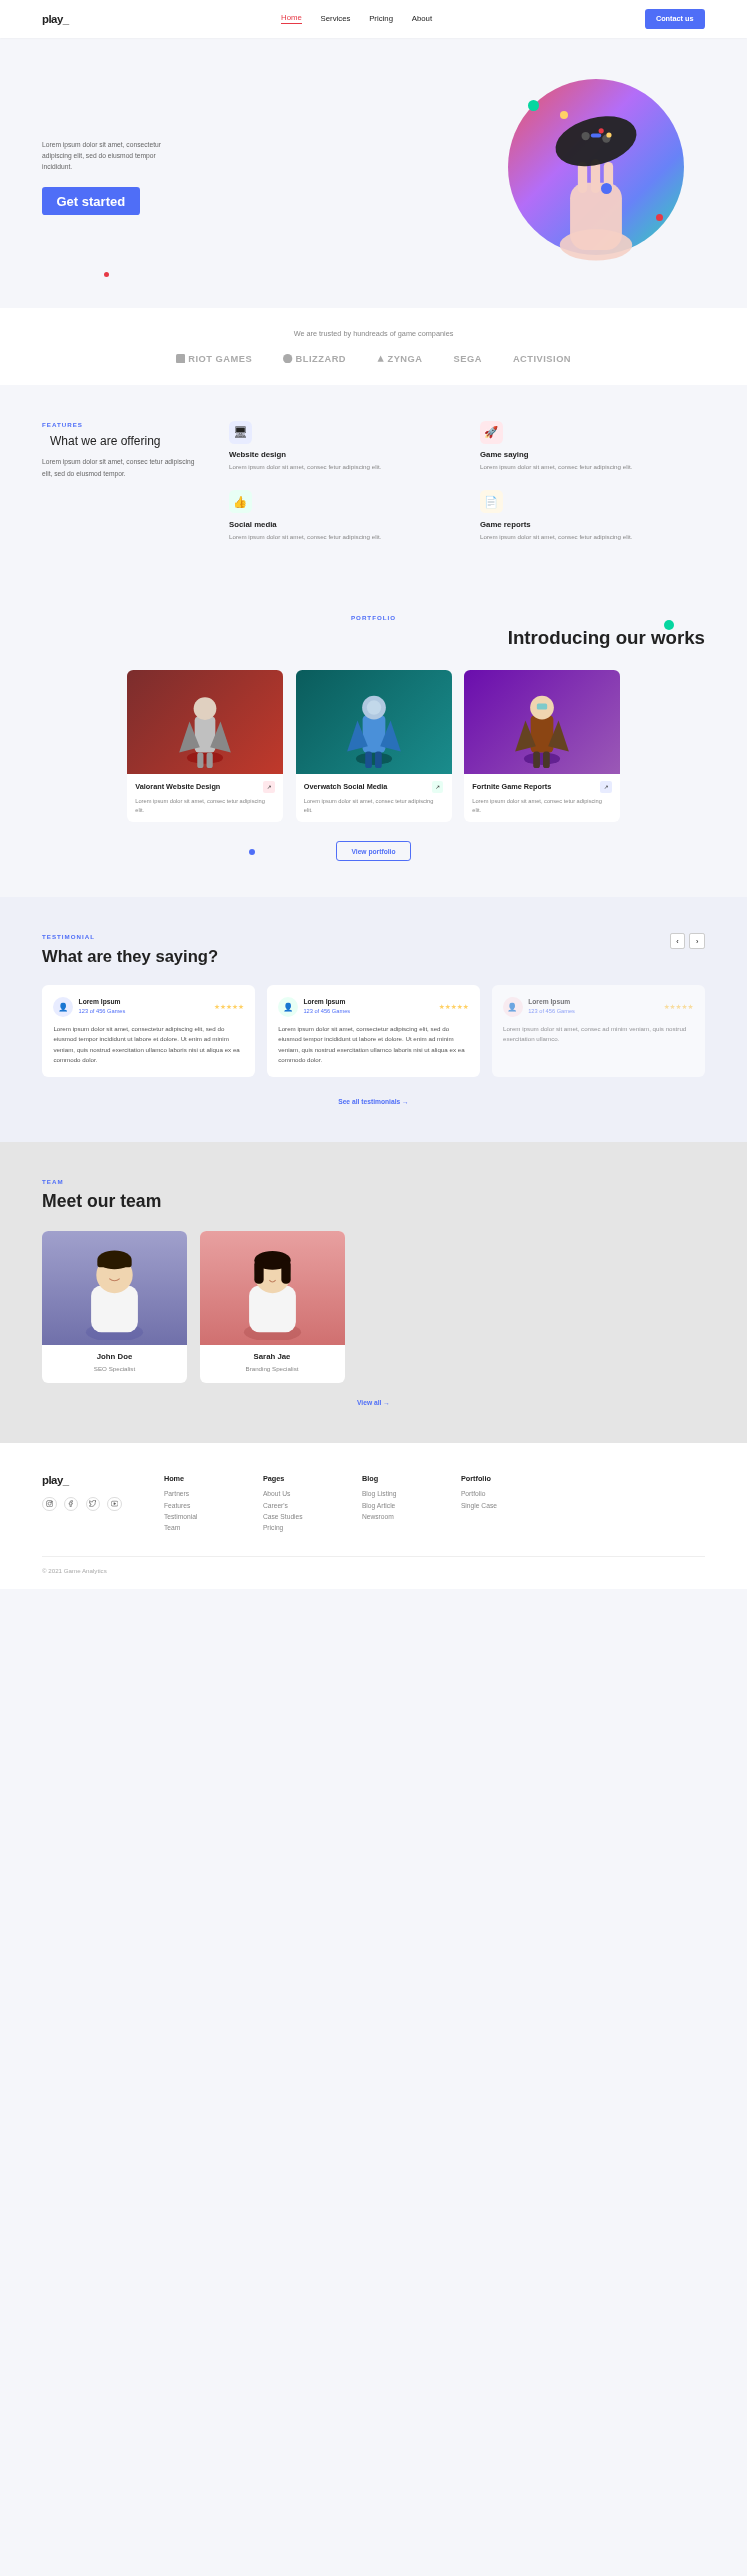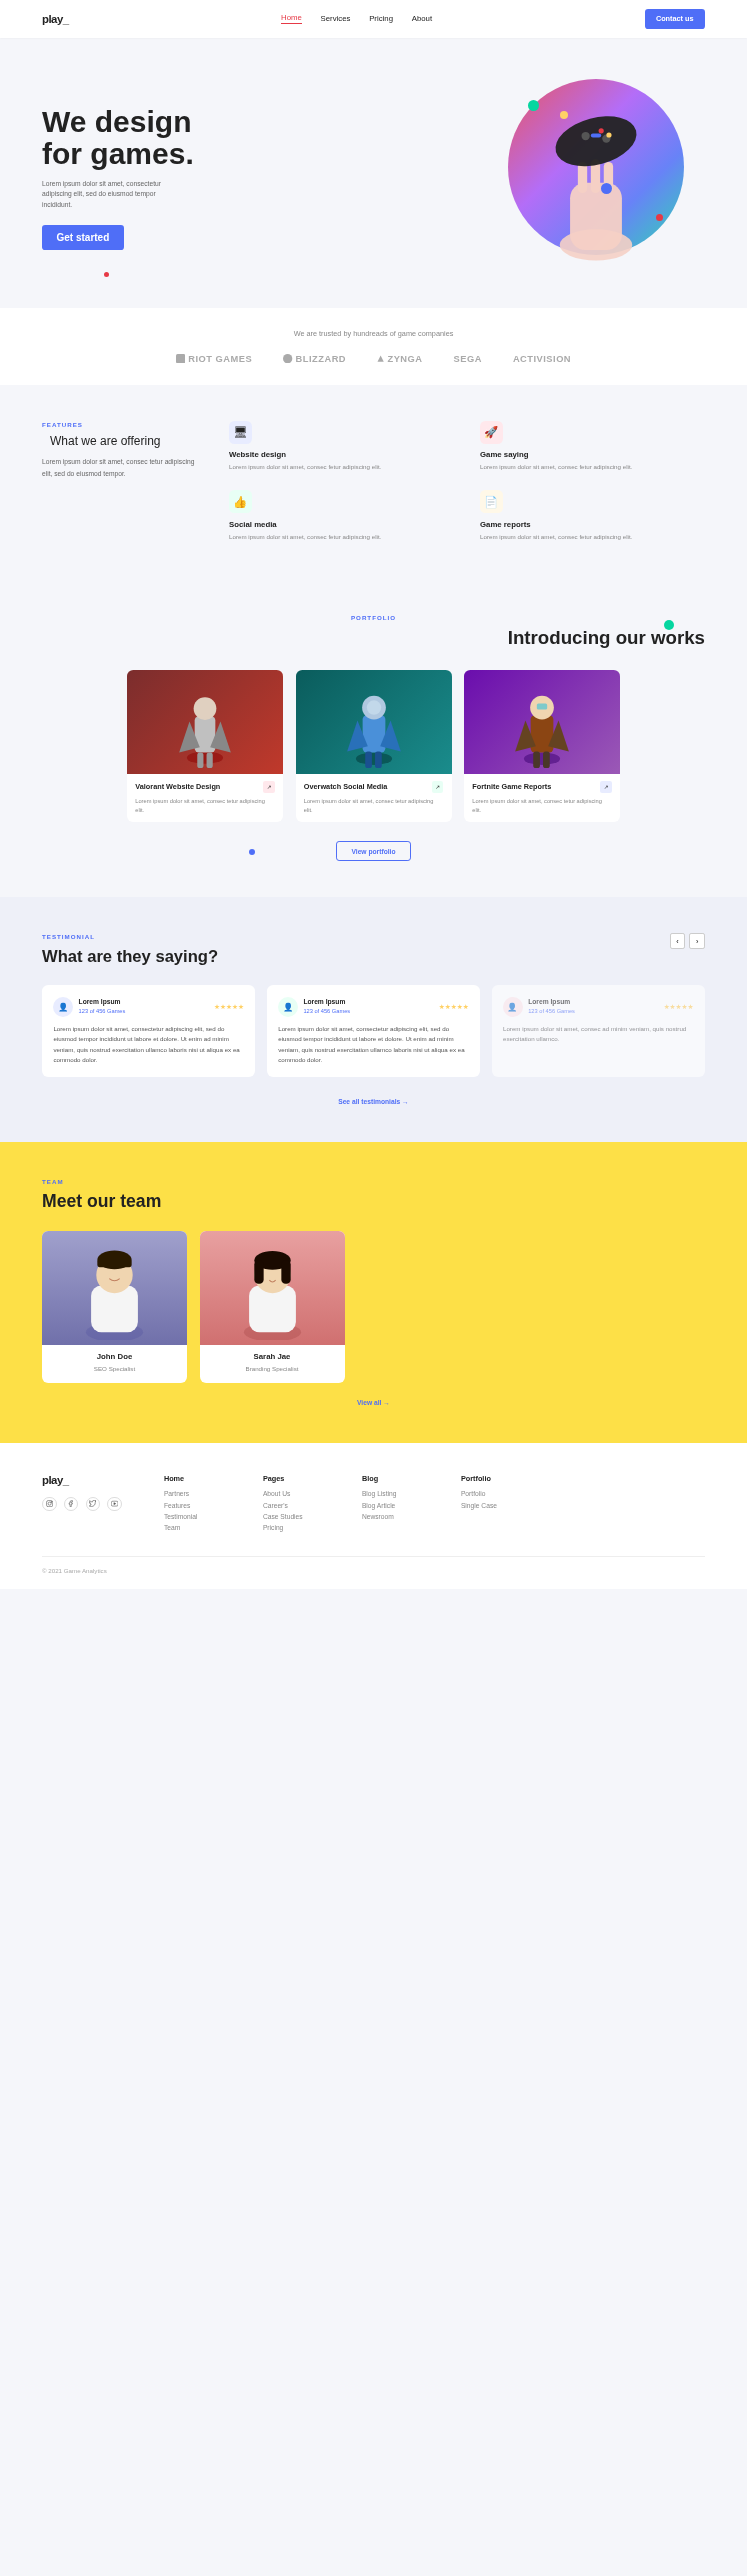--- a/index.html
+++ b/index.html
@@ -10,21 +10,21 @@
     .nav-links { display: flex; gap: 18.7px; align-items: center; }
     .nav-links a { text-decoration: none; color: #222; font-size: 7.8px; font-weight: 500; }
     .nav-links a.active { color: #e63946; border-bottom: 1px solid #e63946; padding-bottom: 1px; }
     .nav-contact-btn { background: #4f6ef7; color: #fff; border: none; border-radius: 3.1px; padding: 5.2px 11.4px; font-size: 7.3px; font-weight: 600; cursor: pointer; }
 
     
     .hero { background: #f5f6fa; padding: 31px 42px 21px; display: flex; align-items: center; justify-content: space-between; min-height: 249px; position: relative; overflow: hidden; }
     .hero-text { max-width: 218px; }
     .hero-text h1 { font-size: 30px; font-weight: 900; line-height: 1.05; margin-bottom: 9.3px; }
     .hero-text p { color: #666; font-size: 6.7px; line-height: 1.6; margin-bottom: 14.5px; max-width: 145px; }
-    .hero-btn { background: #4f6ef7; color: #fff; border: none; border-radius: 3.1px; padding: 6.7px 14.5px; font-size: 10px; font-weight: 600; cursor: pointer; }
+    .hero-btn { background: #4f6ef7; color: #fff; border: none; border-radius: 3.1px; padding: 6.7px 14.5px; font-size: 13px; font-weight: 600; cursor: pointer; }
     .hero-visual { position: relative; width: 270px; height: 218px; }
     .hero-circle { width: 176px; height: 176px; border-radius: 50%; background: linear-gradient(135deg, #e63946 0%, #a855f7 40%, #4f6ef7 70%, #06d6a0 100%); position: absolute; right: 21px; top: 10.4px; opacity: 0.85; }
     .hero-hand { position: absolute; right: 10.4px; top: 0; width: 197px; height: 218px; display: flex; align-items: center; justify-content: center; }
     
     .dot { border-radius: 50%; position: absolute; }
     .dot-yellow { width: 8.3px; height: 8.3px; background: #ffd166; top: 42px; left: 125px; }
     .dot-green { width: 11.4px; height: 11.4px; background: #06d6a0; top: 31px; right: 166px; }
     .dot-blue { width: 11.4px; height: 11.4px; background: #4f6ef7; top: 114px; left: 166px; }
     .dot-red { width: 7.3px; height: 7.3px; background: #e63946; top: 145px; right: 42px; }
     .dot-red2 { width: 5.2px; height: 5.2px; background: #e63946; bottom: 31px; left: 104px; }
@@ -85,21 +85,21 @@
     .testimonial-avatar.green { background: #e8fff5; }
     .testimonial-avatar.pink { background: #ffe8ec; }
     .testimonial-user-info h5 { font-size: 6.7px; font-weight: 700; }
     .testimonial-user-info span { font-size: 5.7px; color: #4f6ef7; }
     .testimonial-stars { color: #ffd166; font-size: 6.7px; margin-left: auto; }
     .testimonial-card p { color: #555; font-size: 6.2px; line-height: 1.7; }
     .see-all-link { text-align: center; margin-top: 18.7px; }
     .see-all-link a { color: #4f6ef7; font-size: 6.7px; font-weight: 600; text-decoration: none; }
 
     
-    .team-section { background: #fde047; padding: 36px 42px; }
+    .team-section { background: #e5e5e5; padding: 36px 42px; }
     .team-section h2 { font-size: 17.6px; font-weight: 900; margin-bottom: 18.7px; }
     .team-grid { display: flex; gap: 12.5px; }
     .team-card { background: #fff; border-radius: 6.2px; overflow: hidden; width: 145px; }
     .team-img-samantha { background: linear-gradient(to bottom, #e8c060, #c9a000); height: 114px; display: flex; align-items: center; justify-content: center; font-size: 36px; }
     .team-img-john { background: linear-gradient(to bottom, #a0a0cc, #7070aa); height: 114px; display: flex; align-items: center; justify-content: center; font-size: 36px; }
     .team-img-sarah { background: linear-gradient(to bottom, #e8a0a0, #d07070); height: 114px; display: flex; align-items: center; justify-content: center; font-size: 36px; }
     .team-info { padding: 7.3px 9.3px 9.3px; text-align: center; }
     .team-info h4 { font-size: 7.8px; font-weight: 700; margin-bottom: 2.1px; }
     .team-info span { font-size: 6.2px; color: #888; }
     .view-all-link { text-align: center; margin-top: 14.5px; }
@@ -127,24 +127,20 @@
     <a class="active">Home</a>
     <a>Services</a>
     <a>Pricing</a>
     <a>About</a>
   </div>
   <button class="nav-contact-btn">Contact us</button>
 </nav>
 
 <section class="hero">
   <div class="hero-text">
-    <h1>
-      <span>We design</span><br>
-      <span>for games.</span>
-    </h1>
     <p>Lorem ipsum dolor sit amet, consectetur adipiscing elit, sed do eiusmod tempor incididunt.</p>
     <button class="hero-btn">Get started</button>
   </div>
   <div class="hero-visual">
     <div class="hero-circle"></div>
     <div class="hero-hand">
 
       <svg width="156" height="197" viewBox="0 0 300 380">
 
         <ellipse cx="150" cy="320" rx="70" ry="30" fill="#f5d0c5" opacity="0.9"></ellipse>

